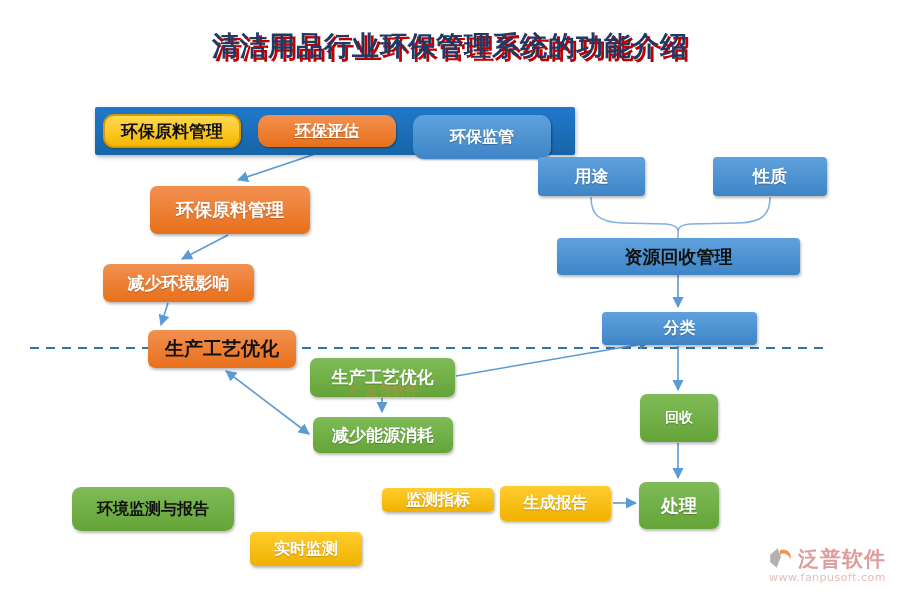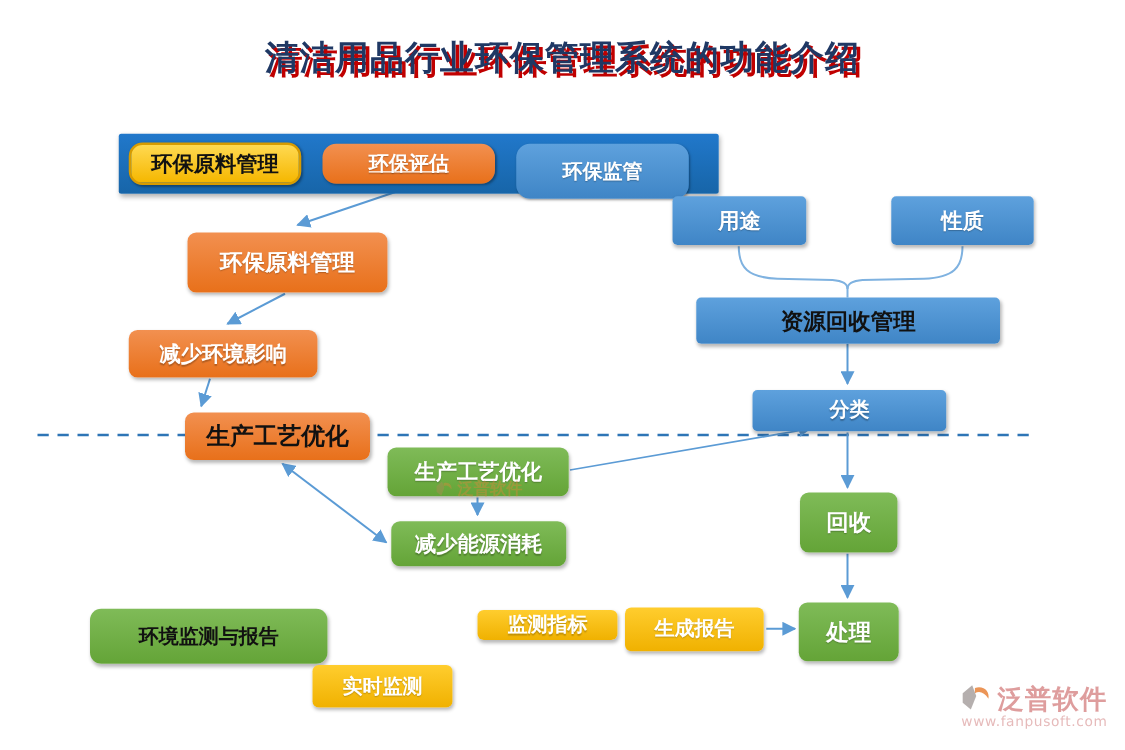--- a/index.html
+++ b/index.html
@@ -96,24 +96,24 @@
   <div class="node orange" style="left:150px;top:186px;width:160px;height:48px;font-size:18px;">环保原料管理</div>
   <div class="node orange" style="left:103px;top:264px;width:151px;height:38px;font-size:17px;">减少环境影响</div>
   <div class="node orange dark-text" style="left:148px;top:330px;width:148px;height:38px;font-size:19px;">生产工艺优化</div>
   <div class="node green" style="left:310px;top:358px;width:145px;height:39px;font-size:17px;">生产工艺优化</div>
   <div class="node green" style="left:313px;top:417px;width:140px;height:36px;font-size:17px;">减少能源消耗</div>
 
   <div class="node blue" style="left:538px;top:157px;width:107px;height:39px;font-size:17px;">用途</div>
   <div class="node blue" style="left:713px;top:157px;width:114px;height:39px;font-size:17px;">性质</div>
   <div class="node blue dark-text" style="left:557px;top:238px;width:243px;height:37px;font-size:18px;">资源回收管理</div>
   <div class="node blue" style="left:602px;top:312px;width:155px;height:33px;font-size:16px;">分类</div>
-  <div class="node green" style="left:640px;top:394px;width:78px;height:48px;font-size:18px;">回收</div>
+  <div class="node green" style="left:640px;top:394px;width:78px;height:48px;font-size:14px;">回收</div>
   <div class="node green" style="left:639px;top:482px;width:80px;height:47px;font-size:18px;">处理</div>
 
-  <div class="node green dark-text" style="left:72px;top:487px;width:190px;height:44px;font-size:16px;">环境监测与报告</div>
+  <div class="node green dark-text" style="left:72px;top:487px;width:162px;height:44px;font-size:16px;">环境监测与报告</div>
   <div class="node yellow" style="left:250px;top:488px;width:112px;height:34px;font-size:16px;margin-top:44px;">实时监测</div>
   <div class="node yellow" style="left:382px;top:488px;width:112px;height:24px;font-size:16px;">监测指标</div>
   <div class="node yellow" style="left:500px;top:486px;width:111px;height:35px;font-size:16px;">生成报告</div>
 
   <div id="watermark-mid">
     <svg width="15" height="15" viewBox="0 0 24 24">
       <path d="M2,8 L9,2 L12,10 L8,20 L2,15 Z" fill="#B9865A"></path>
       <path d="M11,4 C18,2 22,7 21,12 C18,7 14,6 11,8 Z" fill="#E8833A"></path>
     </svg>
     <span class="brand">泛普软件</span>

